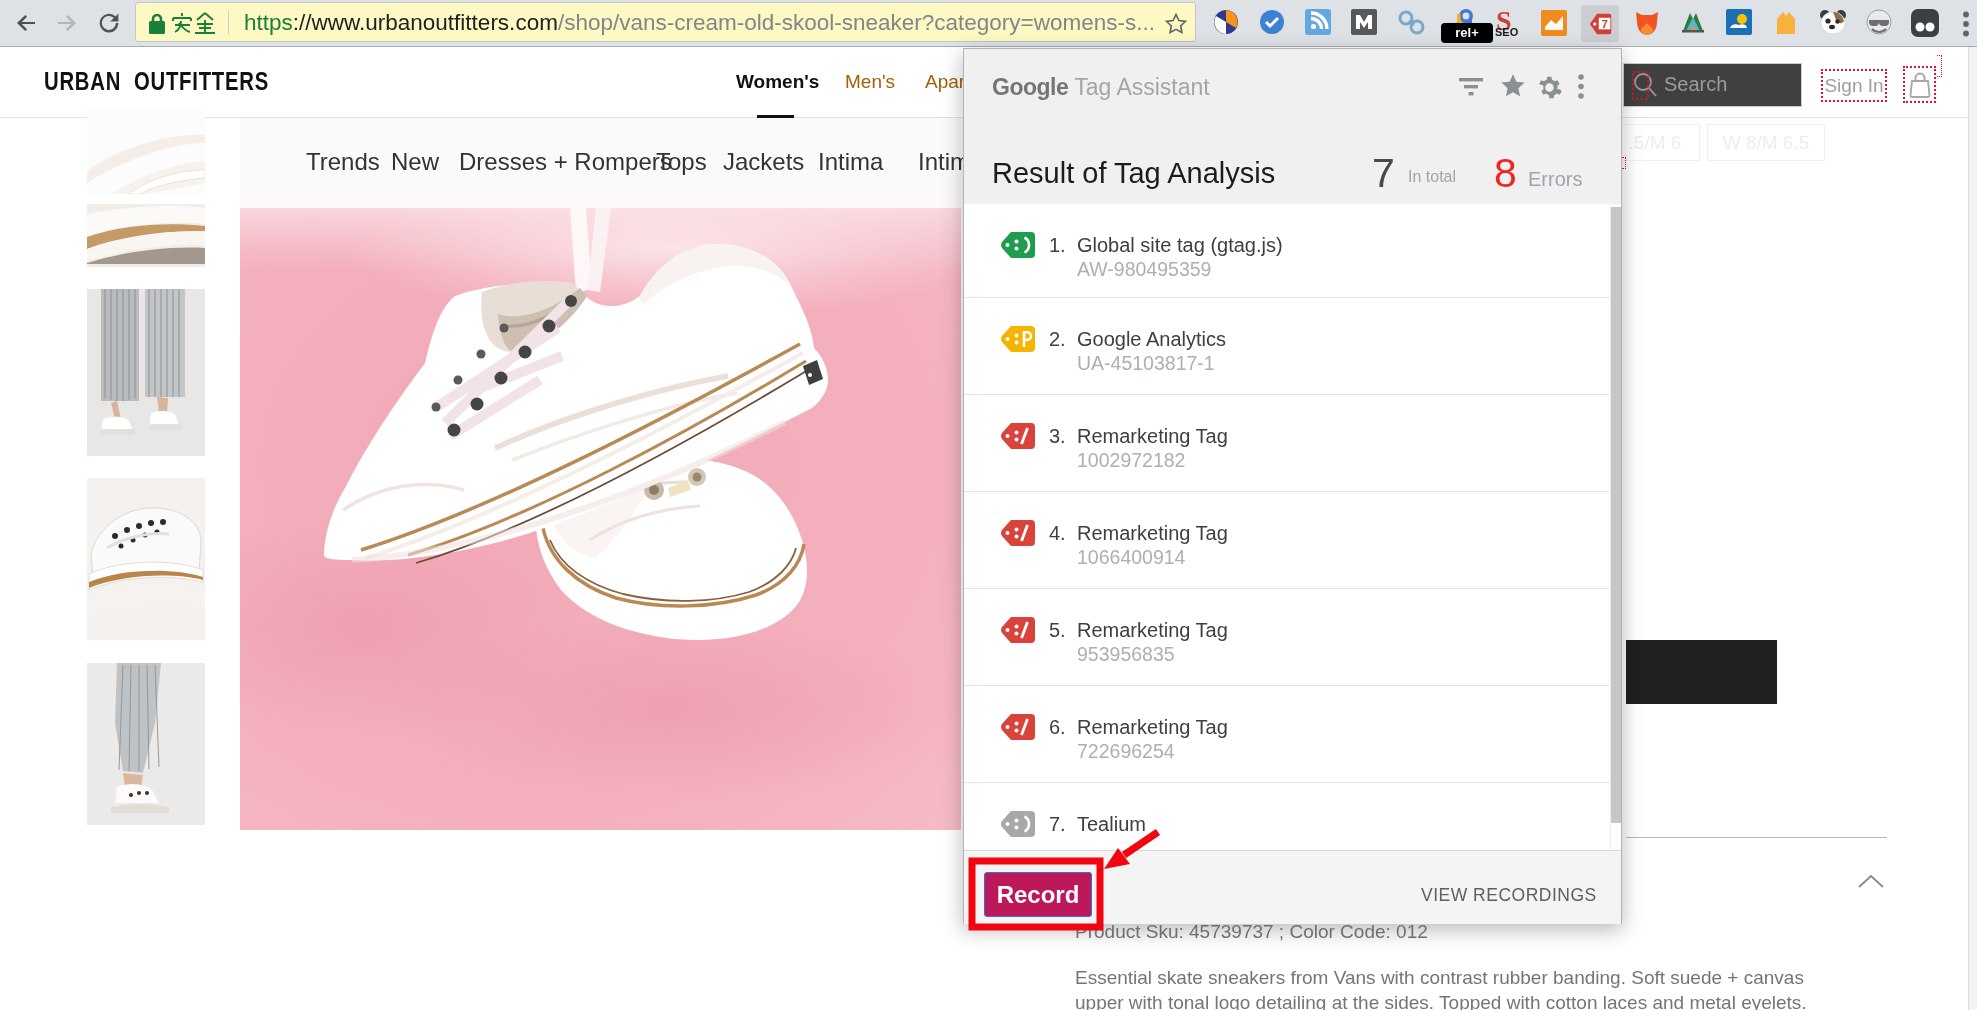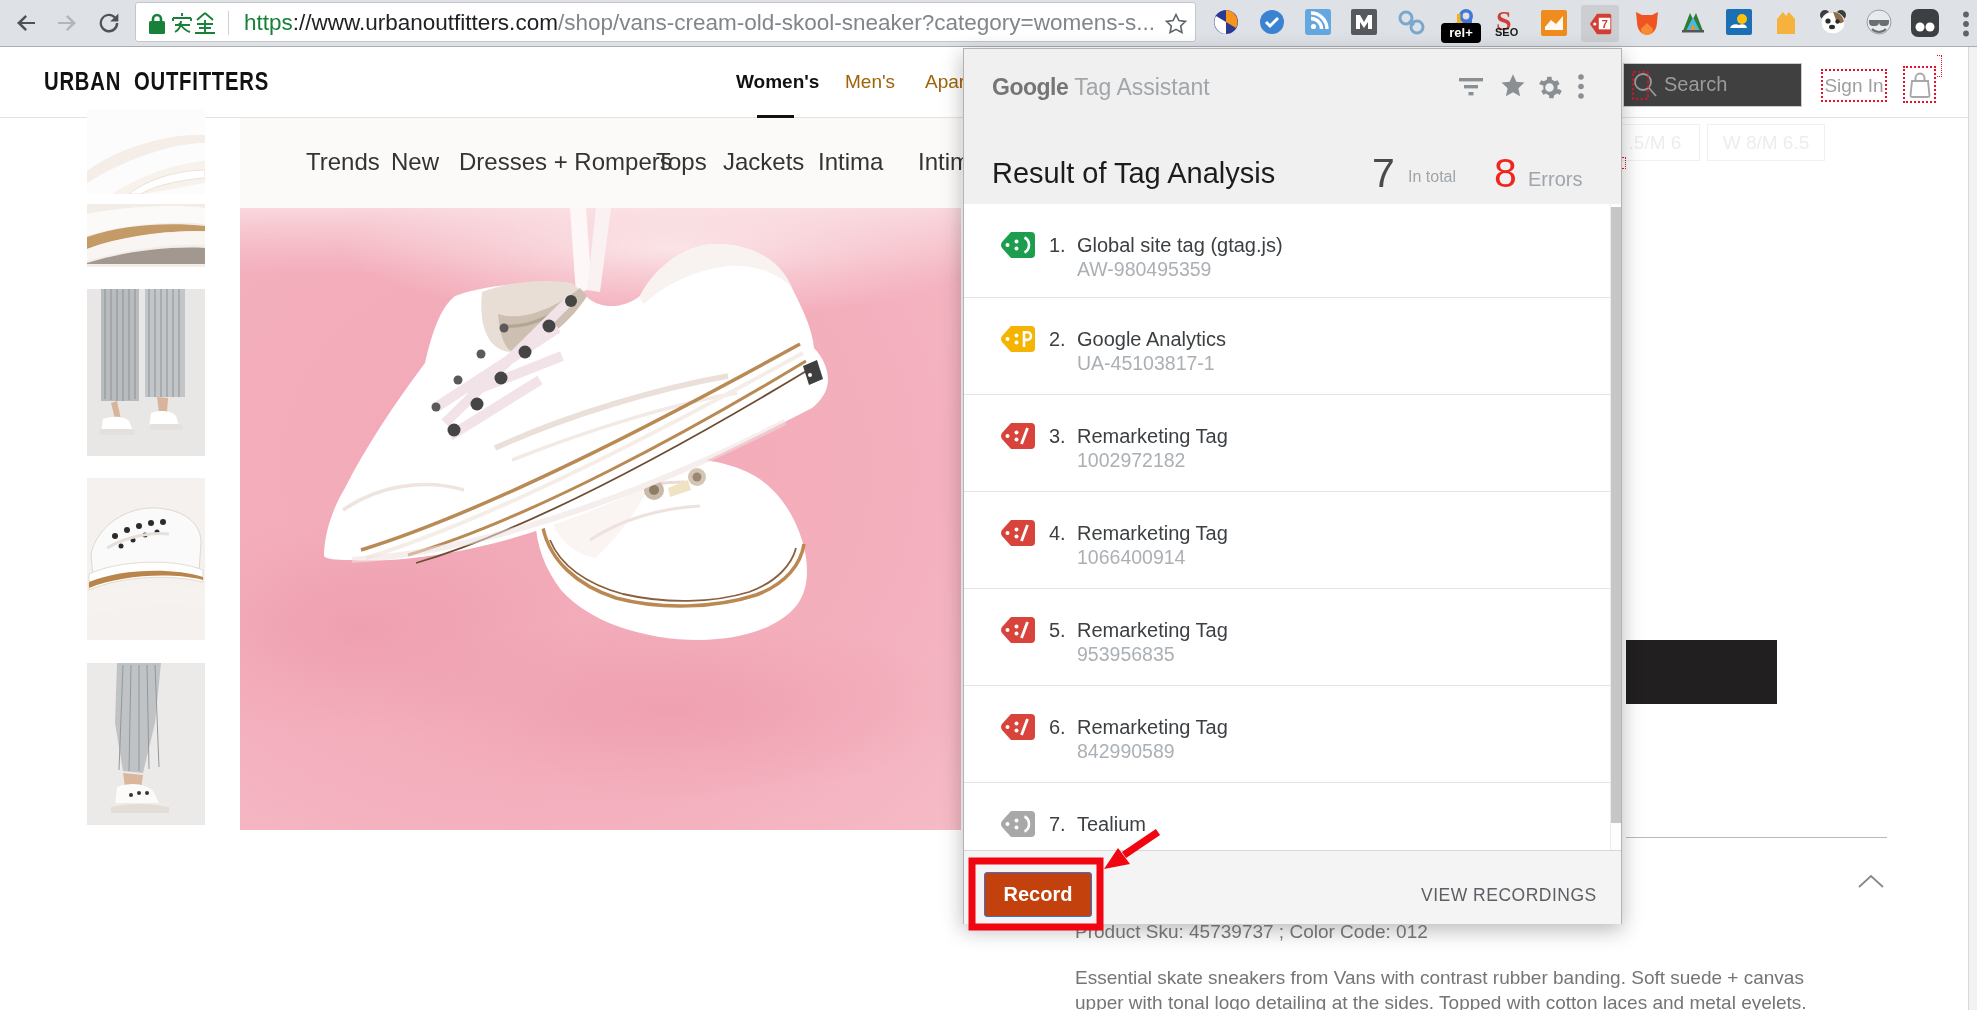--- a/index.html
+++ b/index.html
@@ -1,33 +1,33 @@
 <!DOCTYPE html>
 <html><head><meta charset="utf-8"><style>
 *{margin:0;padding:0;box-sizing:border-box}
 html,body{width:1977px;height:1010px;overflow:hidden;background:#fff;font-family:"Liberation Sans",sans-serif}
 .abs{position:absolute}
 #toolbar{position:absolute;left:0;top:0;width:1977px;height:47px;background:#dee1e6;border-bottom:1px solid #aaadb2}
-#urlbar{position:absolute;left:135px;top:2px;width:1061px;height:40px;background:#ffffff;border:1px solid #c3c7cc;border-radius:3px}
+#urlbar{position:absolute;left:135px;top:2px;width:1061px;height:40px;background:#fef9c3;border:1px solid #c3c7cc;border-radius:3px}
 .urltxt{position:absolute;left:108px;top:0;height:40px;line-height:40px;font-size:22.5px;white-space:nowrap}
 #siteheader{position:absolute;left:0;top:48px;width:1977px;height:70px;background:#fff;border-bottom:1px solid #e3e3e3}
 #logo{position:absolute;left:44px;top:18px;font-size:26px;font-weight:bold;color:#111;letter-spacing:1px;transform:scaleX(.78);transform-origin:left}
 .nav1{position:absolute;top:23px;font-size:19px;color:#a16207}
 #subnav{position:absolute;left:240px;top:118px;width:721px;height:90px;background:#fcf9f9}
 .nav2{position:absolute;top:30px;font-size:24px;color:#333}
 .thumb{position:absolute;left:87px;width:118px;overflow:hidden}
 #hero{position:absolute;left:240px;top:208px;width:721px;height:622px;overflow:hidden}
 #popup{position:absolute;left:963px;top:48px;width:659px;height:876px;background:#fff;border:1px solid #b3b3b3;box-shadow:0 6px 20px rgba(0,0,0,.28)}
 .row{position:absolute;left:0;width:646px;background:#fff}
 .rowtitle{position:absolute;left:85px;font-size:20px;color:#3d4043;white-space:nowrap}
 .rowsub{position:absolute;left:113px;font-size:19.5px;color:#abb0b5;white-space:nowrap}
 .rownum{position:absolute;left:85px;font-size:20px;color:#3d4043}
 .sep{position:absolute;left:0;width:646px;height:1px;background:#e4e4e4}
 #pfoot{position:absolute;left:0;top:801px;width:657px;height:74px;background:#f4f4f4;border-top:1px solid #d8d8d8}
-#record{position:absolute;left:20px;top:21px;width:108px;height:45px;background:#c2410c;border:1px solid #3a6fd8;border-radius:3px;color:#fff;font-weight:bold;font-size:20px;text-align:center;line-height:43px}
+#record{position:absolute;left:20px;top:21px;width:108px;height:45px;background:#be185d;border:1px solid #3a6fd8;border-radius:3px;color:#fff;font-weight:bold;font-size:24px;text-align:center;line-height:43px}
 </style></head>
 <body>
 <div id="toolbar">
   <svg class="abs" style="left:14px;top:10px" width="26" height="26" viewBox="0 0 26 26">
       <path d="M21 12H7.8l5.2-5.2L11.3 5 3 13l8.3 8 1.7-1.8L7.8 14H21z" fill="#4e5256"></path>
     </svg>
   <svg class="abs" style="left:53px;top:10px" width="26" height="26" viewBox="0 0 26 26">
       <path d="M5 12h13.2L13 6.8 14.7 5 23 13l-8.3 8-1.7-1.8 5.2-5.2H5z" fill="#b2b5ba"></path>
     </svg>
   <svg class="abs" style="left:95px;top:9px" width="28" height="28" viewBox="0 0 24 24">
@@ -72,21 +72,21 @@
         <circle cx="19" cy="17" r="6"></circle>
         <path d="M11 11l5 4" stroke-width="3.5"></path>
       </svg>
     <svg class="abs" style="left:1447px;top:8px" width="27" height="24" viewBox="0 0 27 24">
         <path d="M2 22a12 12 0 0 1 23 0z" fill="#f2b21d"></path>
         <path d="M13.5 22a11 11 0 0 1 11.5-11.5V22z" fill="#4177d6"></path>
         <circle cx="19" cy="8" r="7" fill="#4177d6"></circle>
         <circle cx="19" cy="8" r="3.4" fill="#dee1e6"></circle>
         <rect x="10" y="6" width="3.5" height="16" fill="#f2b21d"></rect>
       </svg>
-    <div class="abs" style="left:1441px;top:23px;width:40px;height:20px;background:#000;border-radius:4px;color:#fff;font-size:13px;font-weight:bold;text-align:center;line-height:20px">rel+</div>
+    <div class="abs" style="left:1441px;top:23px;width:52px;height:20px;background:#000;border-radius:4px;color:#fff;font-size:13px;font-weight:bold;text-align:center;line-height:20px">rel+</div>
     <svg class="abs" style="left:1494px;top:8px" width="26" height="30" viewBox="0 0 26 30">
         <text x="2" y="22" font-family="Liberation Serif" font-size="28" font-weight="bold" fill="#cf3f34">S</text>
         <text x="1" y="28" font-family="Liberation Sans" font-size="11" font-weight="bold" fill="#1a1a1a">SEO</text>
       </svg>
     <svg class="abs" style="left:1541px;top:10px" width="26" height="26" viewBox="0 0 26 26">
         <rect width="26" height="26" rx="2" fill="#f08b1d"></rect>
         <path d="M4 17l6-7 5 4 7-8v14H4z" fill="#fff" opacity=".95"></path>
       </svg>
     <div class="abs" style="left:1581px;top:5px;width:38px;height:37px;background:#ccced2;border-radius:3px"></div>
     <svg class="abs" style="left:1589px;top:12px" width="24" height="24" viewBox="0 0 27 27">
@@ -451,21 +451,21 @@
     <div class="row" style="top:637px;height:96px">
       <svg class="abs" style="left:36px;top:27px" width="36" height="28" viewBox="0 0 36 28">
           <path d="M11 1 H31 Q35 1 35 5 V23 Q35 27 31 27 H11 L2 17 Q0 14 2 11 Z" fill="#d8443c"></path>
           <circle cx="7.5" cy="14" r="2" fill="#fff"></circle>
           <circle cx="16.5" cy="10.5" r="2" fill="#fff"></circle>
           <circle cx="16.5" cy="17.5" r="2" fill="#fff"></circle>
           <path d="M27.5 6 l-6 16" stroke="#fff" stroke-width="2.8" fill="none"></path>
         </svg>
       <div class="rownum" style="top:30px">6.</div>
         <div class="rowtitle" style="left:113px;top:30px">Remarketing Tag</div>
-      <div class="rowsub" style="top:54px">842990589</div>
+      <div class="rowsub" style="top:54px">722696254</div>
     </div>
       <div class="sep" style="top:733px"></div>
     <div class="row" style="top:734px;height:67px">
       <svg class="abs" style="left:36px;top:27px" width="36" height="28" viewBox="0 0 36 28">
           <path d="M11 1 H31 Q35 1 35 5 V23 Q35 27 31 27 H11 L2 17 Q0 14 2 11 Z" fill="#a8a8a8"></path>
           <circle cx="7.5" cy="14" r="2" fill="#fff"></circle>
           <circle cx="16.5" cy="10.5" r="2" fill="#fff"></circle>
           <circle cx="16.5" cy="17.5" r="2" fill="#fff"></circle>
           <path d="M24.5 6.5 a8.5 8.5 0 0 1 0 15" stroke="#fff" stroke-width="2.6" fill="none"></path>
         </svg>

